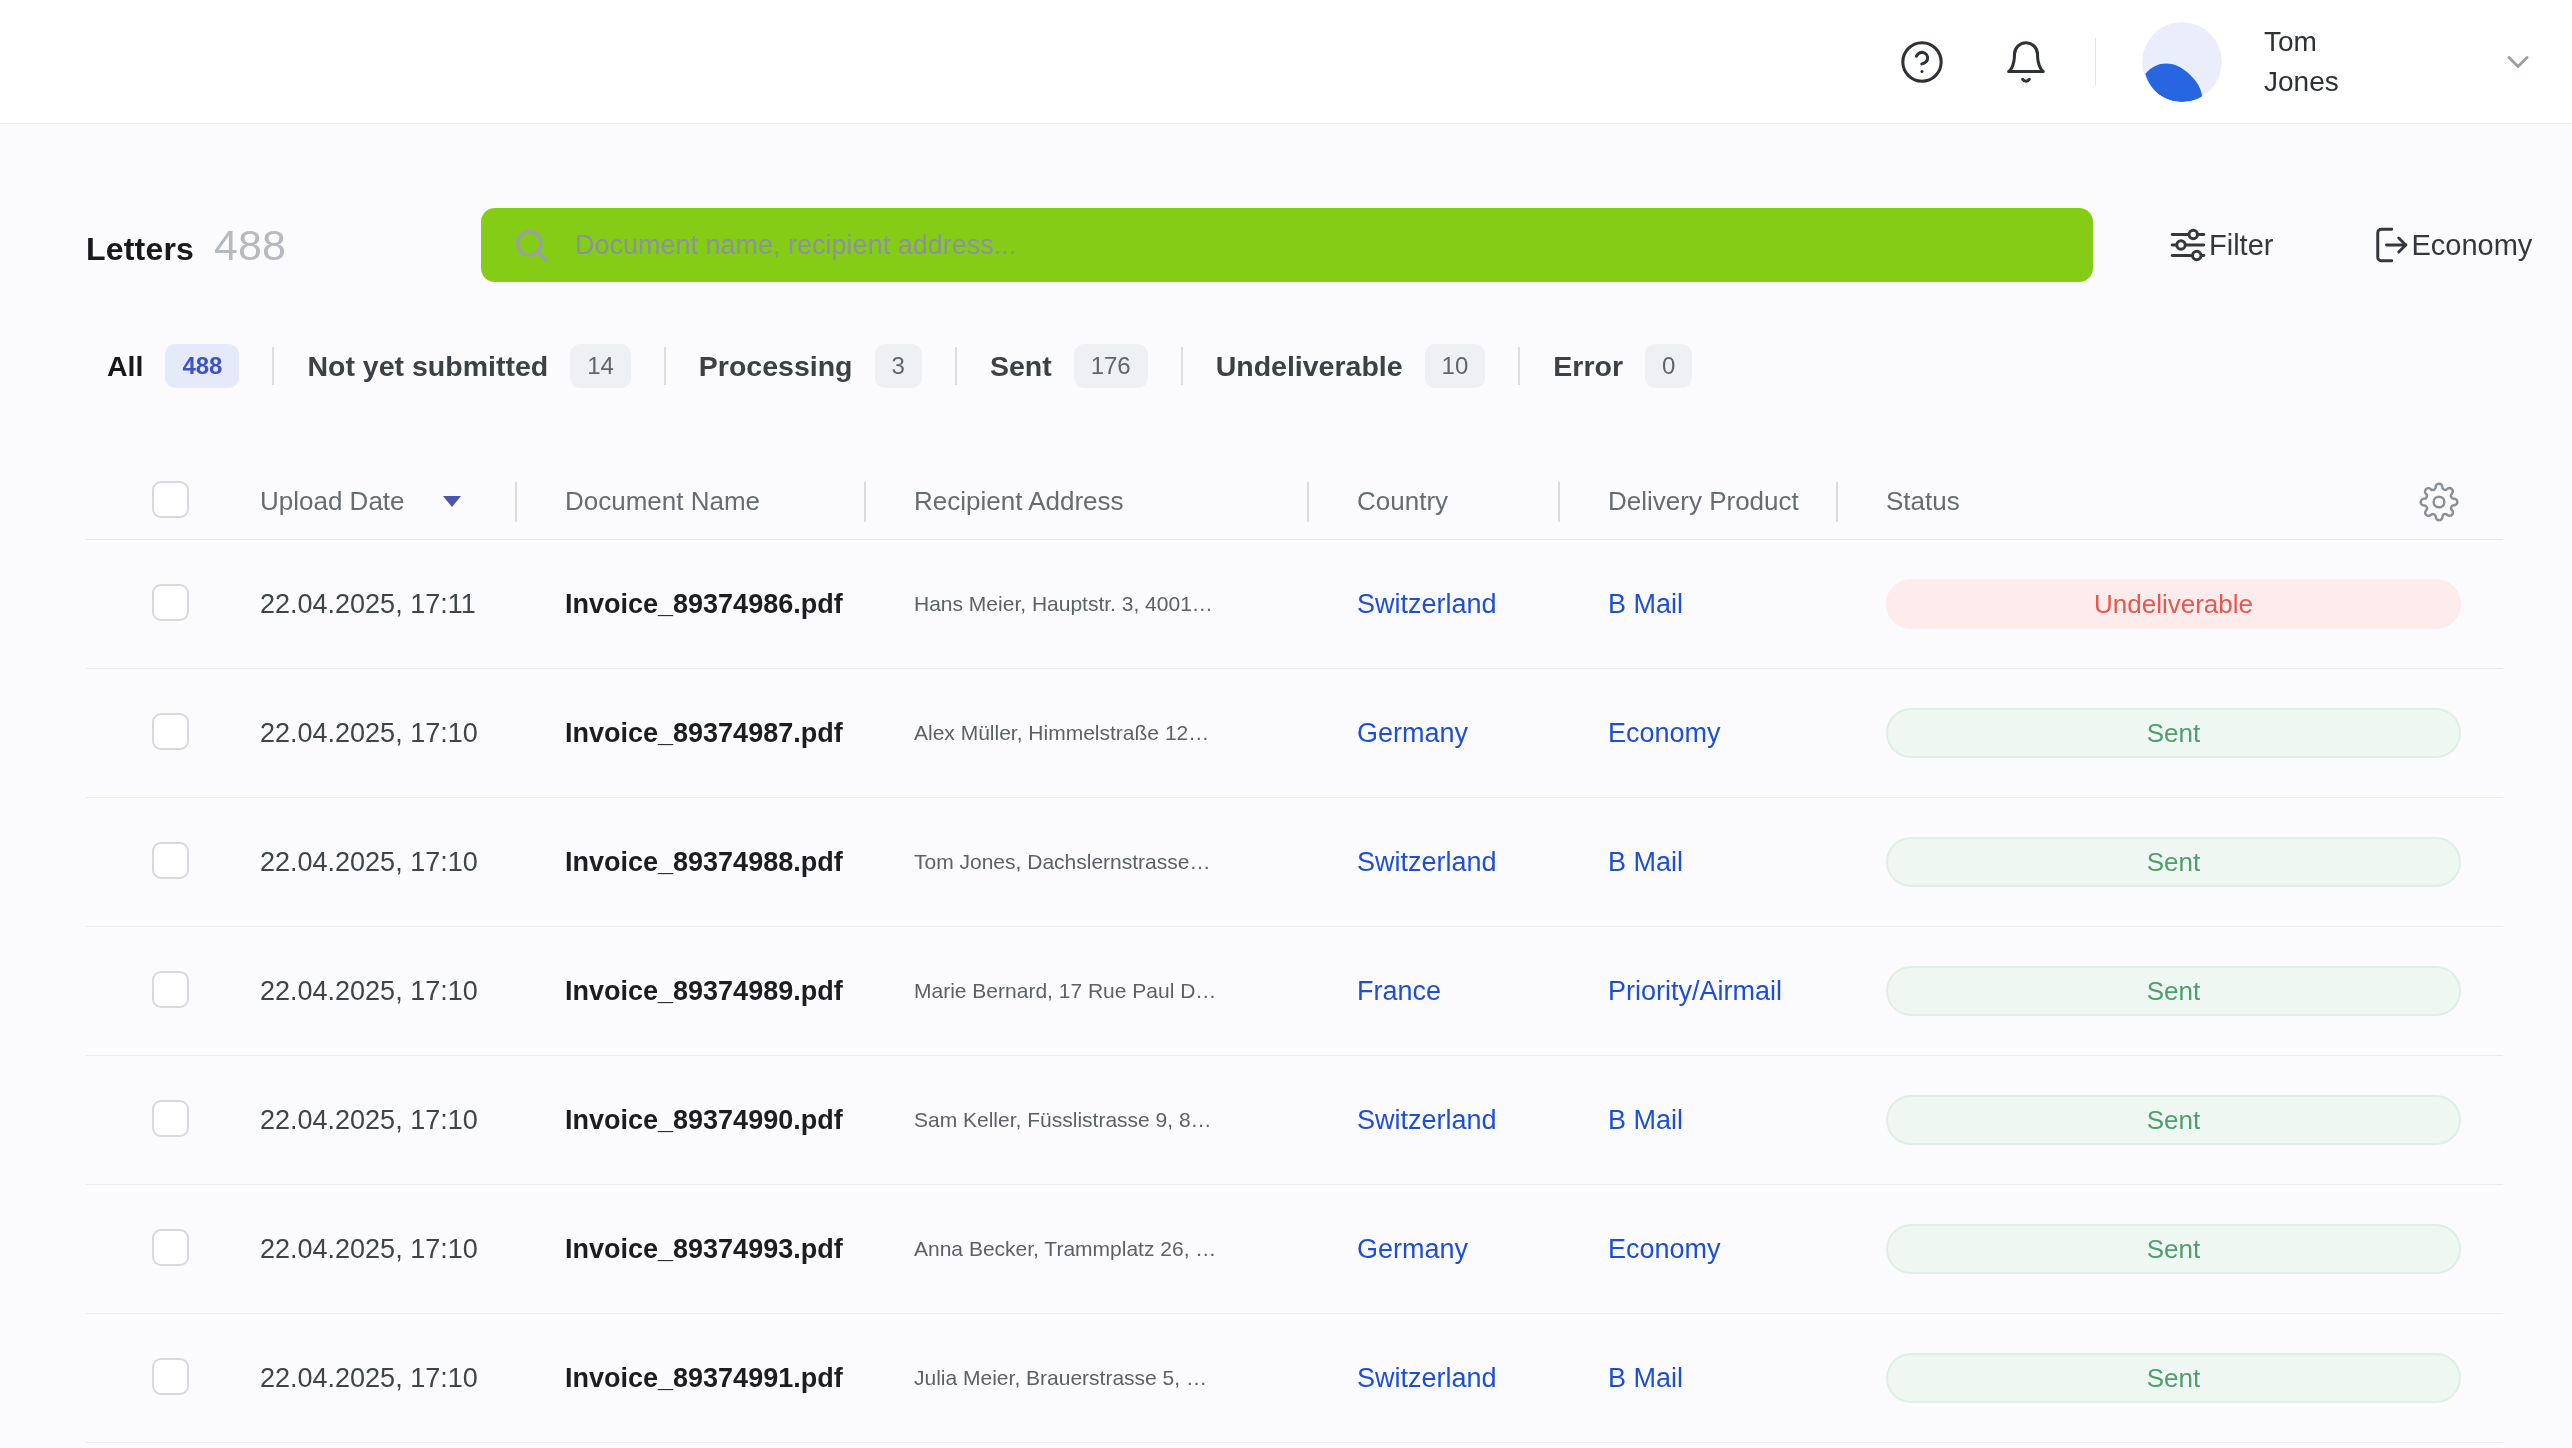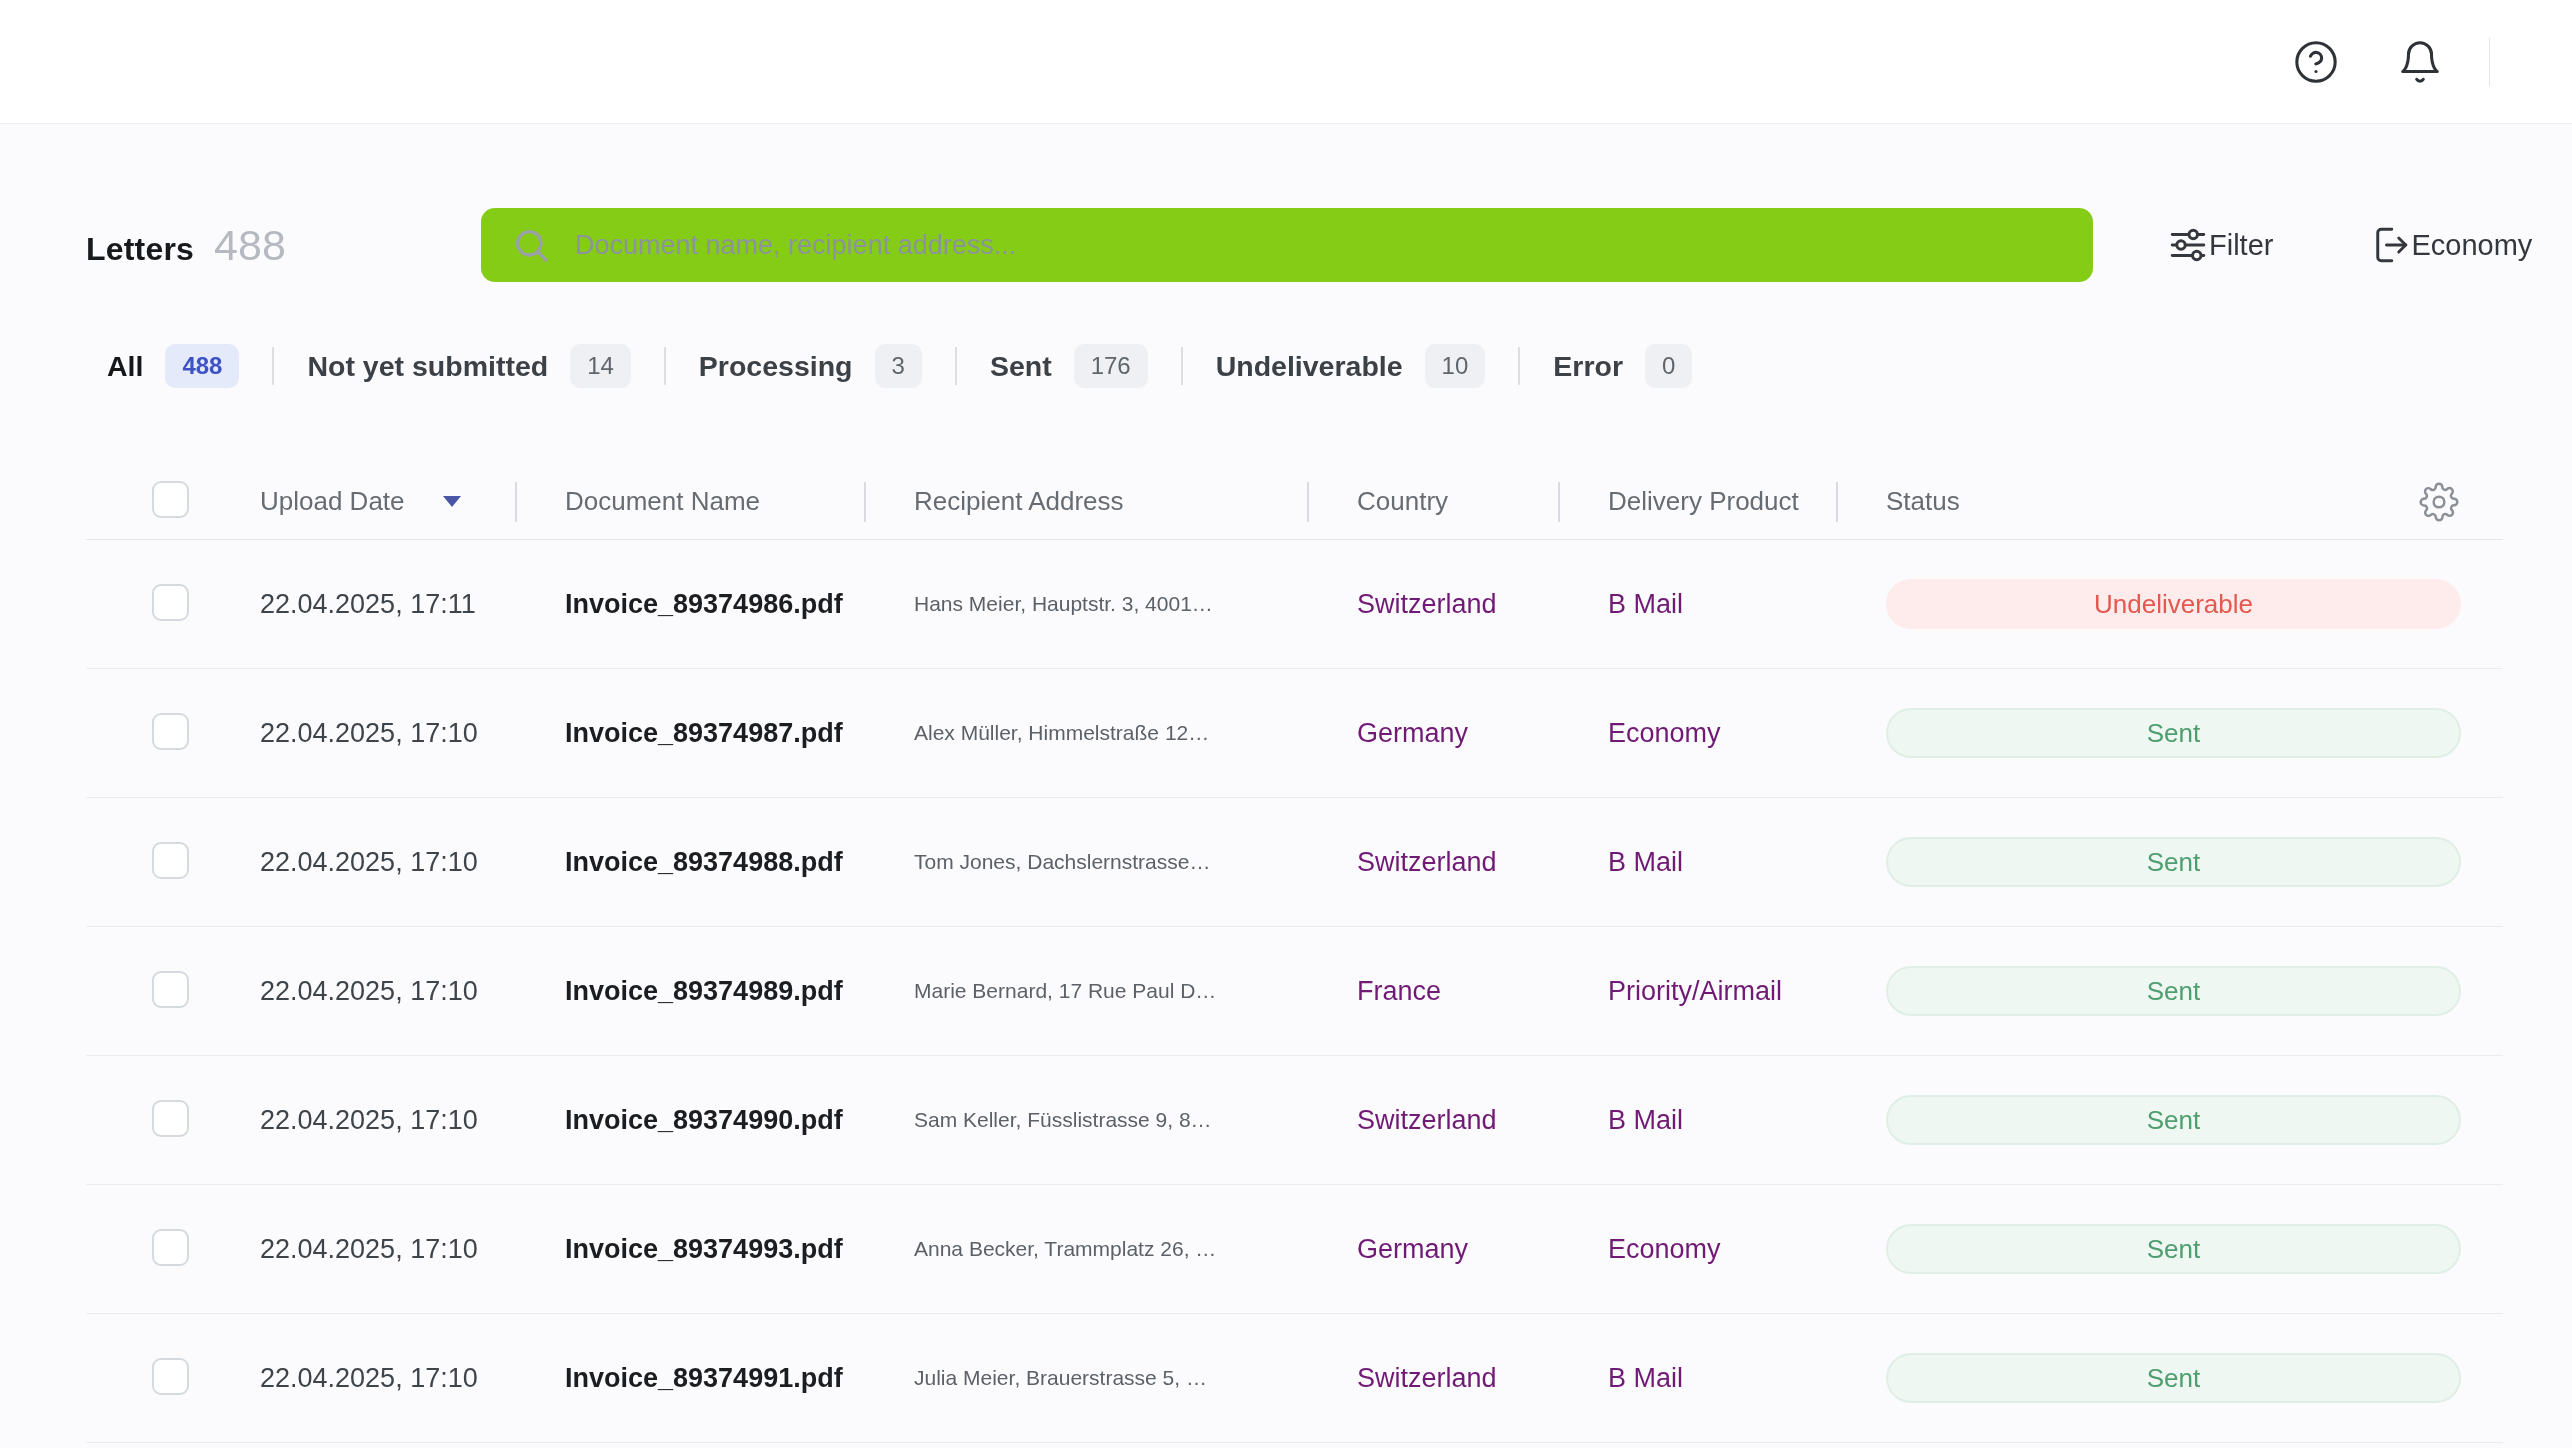--- a/index.html
+++ b/index.html
@@ -99,21 +99,21 @@
   .gear { margin-left: auto; margin-right: 2px; display: flex; align-items: center; cursor: pointer; }
 
   .checkbox {
     display: inline-block; width: 37px; height: 37px;
     border: 2px solid #d6dade; border-radius: 9px; background: #fff; cursor: pointer;
   }
 
   .c-date.body { font-size: 27px; color: #3f444a; }
   .c-doc.body { font-size: 27px; font-weight: 600; color: #1b1d21; }
   .c-recip.body { font-size: 21px; color: #5c6168; }
-  .c-country.body, .c-product.body { font-size: 27px; color: #701a75; }
+  .c-country.body, .c-product.body { font-size: 27px; color: #1d4ed8; }
 
   .c-status { padding-right: 42px; }
   .pill {
     display: flex; align-items: center; justify-content: center;
     width: 100%; height: 50px; border-radius: 26px;
     font-size: 26px; font-weight: 500;
   }
   .pill.success { background: #eef7f1; color: #4e9e6f; border: 2px solid #e0efe6; }
   .pill.error   { background: #fdeceb; color: #e4584f; border: 2px solid #fdeceb; }
 </style>
@@ -128,20 +128,34 @@
       <line x1="12" y1="17" x2="12.01" y2="17"></line>
     </svg>
   </div>
   <div class="icon-btn bell">
     <svg width="46" height="46" viewBox="0 0 24 24" fill="none" stroke="#2e3237" stroke-width="1.6" stroke-linecap="round" stroke-linejoin="round">
       <path d="M18 8A6 6 0 0 0 6 8c0 7-3 9-3 9h18s-3-2-3-9"></path>
       <path d="M13.73 21a2 2 0 0 1-3.46 0"></path>
     </svg>
   </div>
   <div class="vdivider"></div>
+  <div class="user-menu">
+    <div class="avatar">
+      <svg width="80" height="80" viewBox="0 0 48 48">
+        <circle cx="24" cy="24" r="24" fill="#e9edfc"></circle>
+        <path d="M2 31 C10 22, 20 24, 27 30 C33 35, 36 41, 36 45 C32 47.5, 28 48, 24 48 C13.5 48, 4.8 41, 2 31 Z" fill="#2766e0"></path>
+      </svg>
+    </div>
+    <div class="user-name">Tom Jones</div>
+    <div class="chevron">
+      <svg width="36" height="36" viewBox="0 0 24 24" fill="none" stroke="#9aa0a8" stroke-width="2" stroke-linecap="round" stroke-linejoin="round">
+        <polyline points="6 9 12 15 18 9"></polyline>
+      </svg>
+    </div>
+  </div>
 </div>
 
 <div class="content">
 
   <div class="title-row">
     <div class="page-title">
       <h1>Letters</h1>
       <span class="count">488</span>
     </div>
     <div class="search">

